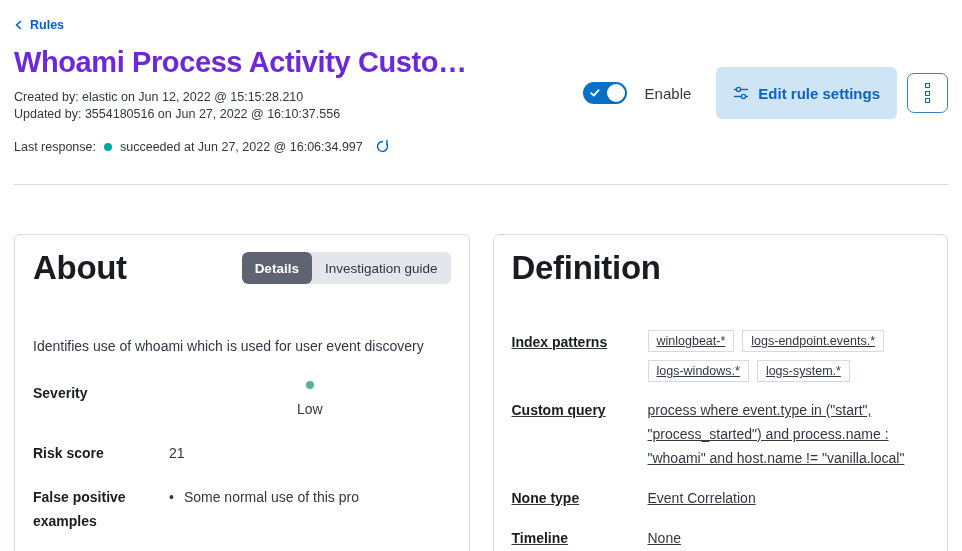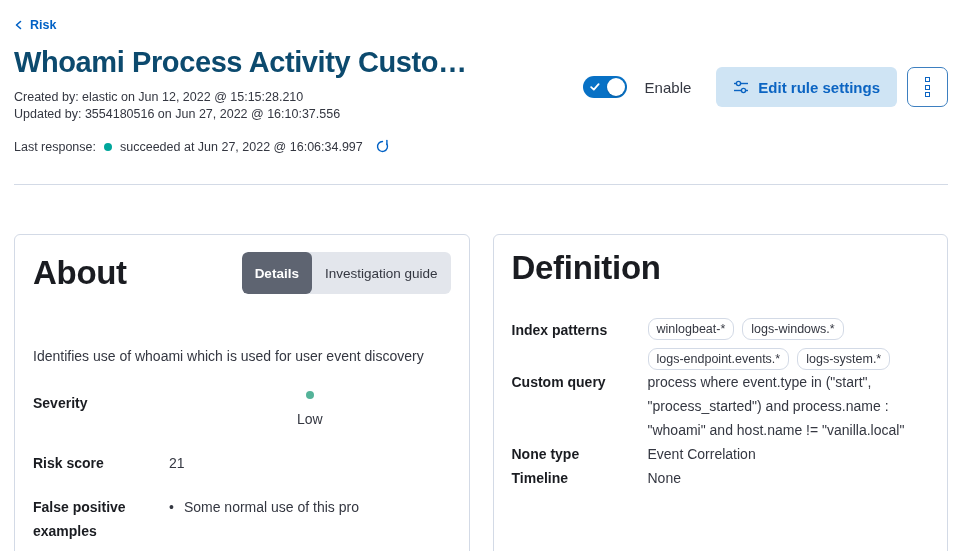--- a/index.html
+++ b/index.html
@@ -4,32 +4,32 @@
 <style>
   * { margin:0; padding:0; box-sizing:border-box; }
   html,body { width:962px; height:551px; overflow:hidden; background:#fff;
     font-family:"Liberation Sans","DejaVu Sans",sans-serif; color:#343741; }
   .page { padding:16px 14px 0; }
 
   
   .breadcrumb { display:inline-flex; align-items:center; gap:6px; color:#0061c5;
     font-size:12.5px; font-weight:600; text-decoration:none; cursor:pointer; }
   .header-main { display:flex; align-items:flex-start; justify-content:space-between; margin-top:10px; }
-  h1.rule-title { font-size:29px; line-height:36px; font-weight:700; color:#0c4a6e; letter-spacing:-0.4px; }
+  h1.rule-title { font-size:29px; line-height:36px; font-weight:700; color:#6d28d9; letter-spacing:-0.4px; }
   .meta-line { font-size:12.5px; line-height:17px; color:#343741; }
   .meta-block { margin-top:9px; }
 
   .header-actions { display:flex; align-items:center; margin-top:23px; flex-shrink:0; }
   .toggle { width:44px; height:22px; border-radius:12px; background:#0871c5; position:relative;
     cursor:pointer; flex-shrink:0; }
   .toggle .knob { position:absolute; top:2px; right:2px; width:18px; height:18px; border-radius:50%;
     background:#fff; box-shadow:0 1px 2px rgba(0,0,0,.2); }
   .toggle svg { position:absolute; left:7px; top:7px; }
   .enable-label { font-size:15px; color:#343741; margin-left:18px; }
-  .edit-btn { display:flex; align-items:center; gap:9px; height:40px; padding:0 17px; margin-left:25px;
+  .edit-btn { display:flex; align-items:center; gap:9px; height:52px; padding:0 17px; margin-left:25px;
     background:#cfe4f4; border:none; border-radius:6px; color:#0b64c2; font-size:15px; font-weight:600;
     font-family:inherit; cursor:pointer; }
   .kebab-btn { width:41px; height:40px; margin-left:10px; background:#fff; border:1px solid #3d7fc0;
     border-radius:7px; display:flex; flex-direction:column; align-items:center; justify-content:center;
     gap:2.5px; cursor:pointer; }
   .kebab-btn i { display:block; width:5px; height:5px; border:1.6px solid #0b64c2; }
 
   .last-response { display:flex; align-items:center; gap:8px; margin-top:16px; font-size:12.5px; }
   .dot { width:8px; height:8px; border-radius:50%; display:inline-block; flex-shrink:0; }
   .refresh-btn { background:none; border:none; padding:0; margin-left:4px; cursor:pointer;
@@ -38,49 +38,49 @@
   .divider { border:none; border-top:1px solid #d3dae6; margin-top:30px; }
 
   
   .panels { display:flex; gap:23px; margin-top:49px; }
   .panel { flex:1; border:1px solid #d3dae6; border-radius:6px; background:#fff; min-height:420px; }
   .panel-head { display:flex; align-items:center; justify-content:space-between; padding:17px 18px 0; }
   .panel-title { font-size:33px; line-height:32px; font-weight:700; color:#1a1c21; letter-spacing:-0.3px; }
   .panel-body { padding:0 18px 18px; }
 
   .btn-group { display:inline-flex; background:#e3e6ec; border-radius:6px; overflow:hidden; }
-  .btn-group .tab { height:42px; padding:0 13px; display:flex; align-items:center; font-size:13.5px;
+  .btn-group .tab { height:32px; padding:0 13px; display:flex; align-items:center; font-size:13.5px;
     border:none; background:transparent; color:#343741; font-weight:500; font-family:inherit; cursor:pointer; }
   .btn-group .tab.selected { background:#5e6471; color:#fff; font-weight:700; border-radius:6px; }
 
   .about-desc { margin:52px 0 24px; font-size:14px; line-height:21px; white-space:nowrap; }
 
   .rows { display:flex; flex-direction:column; }
   .rows.about-gap { gap:20px; }
-  .rows.def-gap { margin-top:34px; padding:0 18px; }
+  .rows.def-gap { gap:16px; margin-top:46px; padding:0 18px;text-decoration:underline; }
   .row { display:grid; grid-template-columns:128px 1fr; column-gap:8px; align-items:start; }
   .row-label { font-size:14px; font-weight:700; color:#1a1c21; line-height:24px; }
   .row-value { font-size:14px; color:#343741; line-height:24px; }
   .badge { display:inline-flex; align-items:center; padding:2px 8px; background:#fff;
-    border:1px solid #d3dae6; border-radius:9px; font-size:12.5px; line-height:16px; color:#343741; }
+    border:1px solid #d3dae6; border-radius:0; font-size:12.5px; line-height:16px; color:#343741; }
   .badges-wrap { display:flex; flex-wrap:wrap; gap:8px; max-width:290px; }
   .health { display:flex; align-items:center; gap:8px;flex-direction:column; }
   .bullet-item { display:flex; gap:10px; }
   .query-text { max-width:290px; }
 </style>
 </head>
 <body>
 
 <div class="page">
 
   <a class="breadcrumb">
     <svg width="10" height="10" viewBox="0 0 10 10">
       <polyline points="6.5,1.5 2.5,5 6.5,8.5" fill="none" stroke="#0061c5" stroke-width="1.6" stroke-linecap="round" stroke-linejoin="round"></polyline>
     </svg>
-    <span>Risk</span>
+    <span>Rules</span>
   </a>
 
   <div class="header-main">
     <div>
       <h1 class="rule-title">Whoami Process Activity Custo…</h1>
       <div class="meta-block">
         <div class="meta-line">Created by: elastic on Jun 12, 2022 @ 15:15:28.210</div>
         <div class="meta-line">Updated by: 3554180516 on Jun 27, 2022 @ 16:10:37.556</div>
       </div>
     </div>
@@ -170,22 +170,22 @@
     <section class="panel">
       <div class="panel-head">
         <h2 class="panel-title">Definition</h2>
       </div>
       <div class="rows def-gap" id="definition-rows">
           <div class="row">
             <div class="row-label">Index patterns</div>
             <div class="row-value">
               <div class="badges-wrap">
                 <span class="badge">winlogbeat-*</span>
+                <span class="badge">logs-endpoint.events.*</span>
                 <span class="badge">logs-windows.*</span>
-                <span class="badge">logs-endpoint.events.*</span>
                 <span class="badge">logs-system.*</span>
               </div>
             </div>
           </div>
           <div class="row">
             <div class="row-label">Custom query</div>
             <div class="row-value">
               <div class="query-text">process where event.type in ("start", "process_started") and process.name : "whoami" and host.name != "vanilla.local"</div>
             </div>
           </div>

